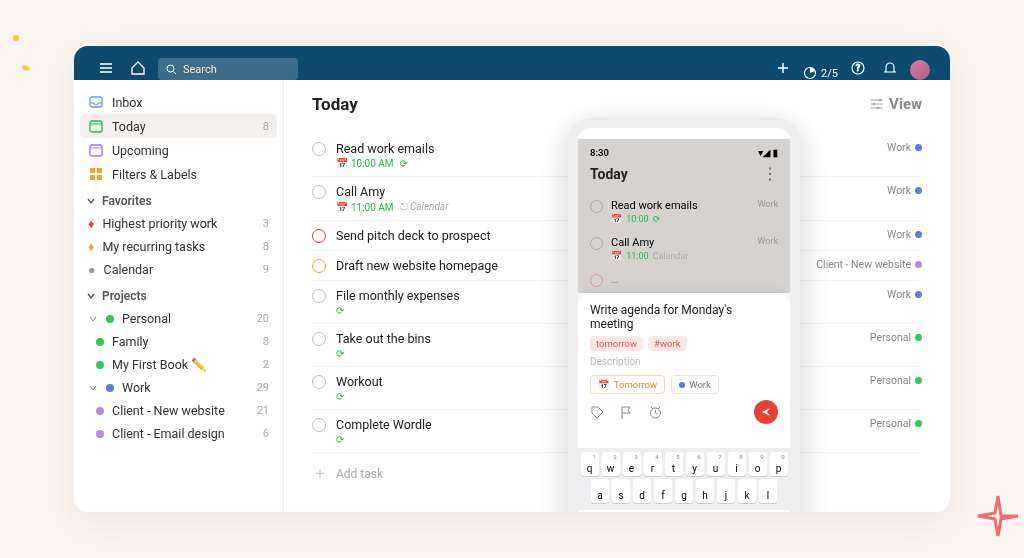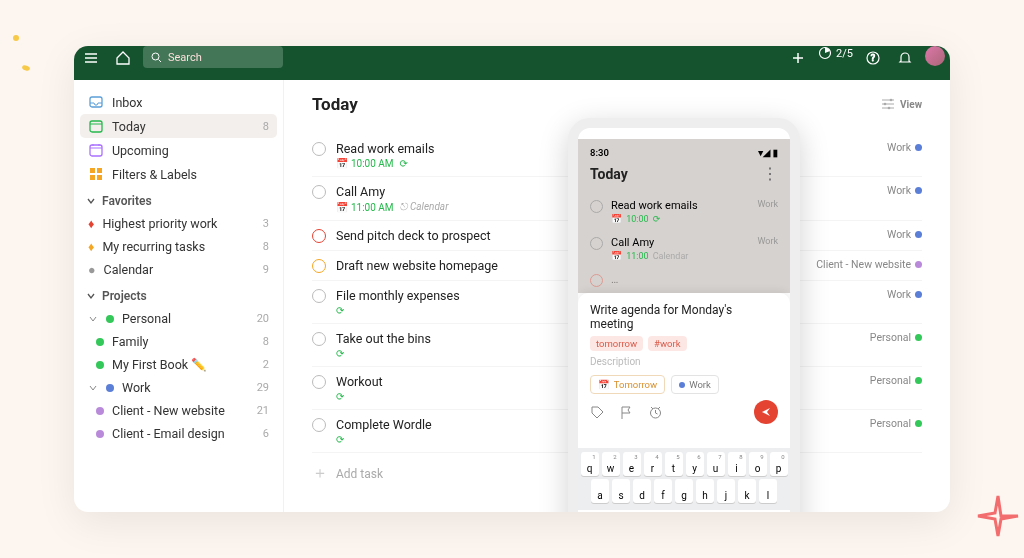--- a/index.html
+++ b/index.html
@@ -1,37 +1,37 @@
 <!DOCTYPE html>
 <html><head>
 <meta charset="utf-8">
 <style>
   * { box-sizing: border-box; margin: 0; padding: 0; font-family: -apple-system, BlinkMacSystemFont, "Segoe UI", Roboto, Helvetica, Arial, sans-serif; }
   body { background: #fdf6f0; display:flex; align-items:center; justify-content:center; height:558px; width:1024px; overflow:hidden; position:relative;}
   .frame { width: 876px; height: 466px; background:#fff; border-radius:14px; overflow:hidden; box-shadow:0 10px 40px rgba(0,0,0,.08); position:relative; }
   
-  .topbar { height:34px; background:#14532d; display:flex; align-items:flex-start; padding:0 5px; gap:8px; color:#fff; }
+  .topbar { height:34px; background:#0c4a6e; display:flex; align-items:flex-end; padding:0 20px; gap:8px; color:#fff; }
   .icon-btn { width:24px; height:24px; display:flex; align-items:center; justify-content:center; border-radius:4px; cursor:pointer; fill:#fff; stroke:#fff;}
   .searchbox { background:rgba(255,255,255,.2); border-radius:4px; height:22px; display:flex; align-items:center; padding:0 8px; gap:6px; font-size:11px; color:#fbe0db; width:140px;}
   .spacer { flex:1;}
   .chip { font-size:11px; display:flex; align-items:center; gap:4px; fill:#fff;}
   .avatar { width:20px; height:20px; border-radius:50%; background:linear-gradient(135deg,#d7a,#a67); }
   
   .body { display:flex; height:calc(100% - 34px);justify-content:flex-end; }
   .sidebar { width:210px; border-right:1px solid #f1f1f1; padding:10px 6px; font-size:12.5px; color:#333; overflow:hidden;}
   .side-item { display:flex; align-items:center; gap:8px; padding:4px 8px; border-radius:5px; cursor:pointer;}
   .side-item.active { background:#f3efec;}
   .side-count { margin-left:auto; color:#aaa; font-size:11px;}
   .side-section { font-size:12px; color:#555; font-weight:600; display:flex; align-items:center; gap:6px; padding:8px 6px 4px;}
   .sub { padding-left:16px;}
   .dot { width:8px; height:8px; border-radius:50%; display:inline-block;}
   
   .main { flex:1; padding:14px 28px; position:relative; overflow:hidden;}
   .page-title { font-size:17px; font-weight:700; color:#222; margin-bottom:20px; display:flex; align-items:center;}
-  .view-toggle { margin-left:auto; font-size:10px; color:#888; display:flex; align-items:center; gap:5px;}
+  .view-toggle { margin-left:auto; font-size:15px; color:#888; display:flex; align-items:center; gap:5px;}
   .task-row { display:flex; align-items:flex-start; gap:10px; padding:7px 0; border-bottom:1px solid #f4f4f4; font-size:12.5px; color:#222;}
   .check { width:14px; height:14px; border:1.5px solid #bbb; border-radius:50%; margin-top:1px; flex:none;}
   .check.red{border-color:#e44332;} .check.orange{border-color:#f5a623;}
   .task-body { flex:1; min-width:0;}
   .task-meta { font-size:10px; color:#25b84c; display:flex; gap:6px; align-items:center; margin-top:2px;}
   .task-meta .muted{color:#aaa;font-style:italic;}
   .right-tag { margin-left:auto; font-size:10.5px; color:#888; display:flex; align-items:center; gap:4px; white-space:nowrap;}
   .add-task { color:#aaa; font-size:12px; display:flex; align-items:center; gap:8px; padding:10px 0;}
   
   .phone { position:absolute; right:150px; top:72px; width:232px; height:430px; background:#fff; border:10px solid #eee; border-radius:22px; box-shadow:0 8px 30px rgba(0,0,0,.18); overflow:hidden; z-index:5; font-size:11px;}

